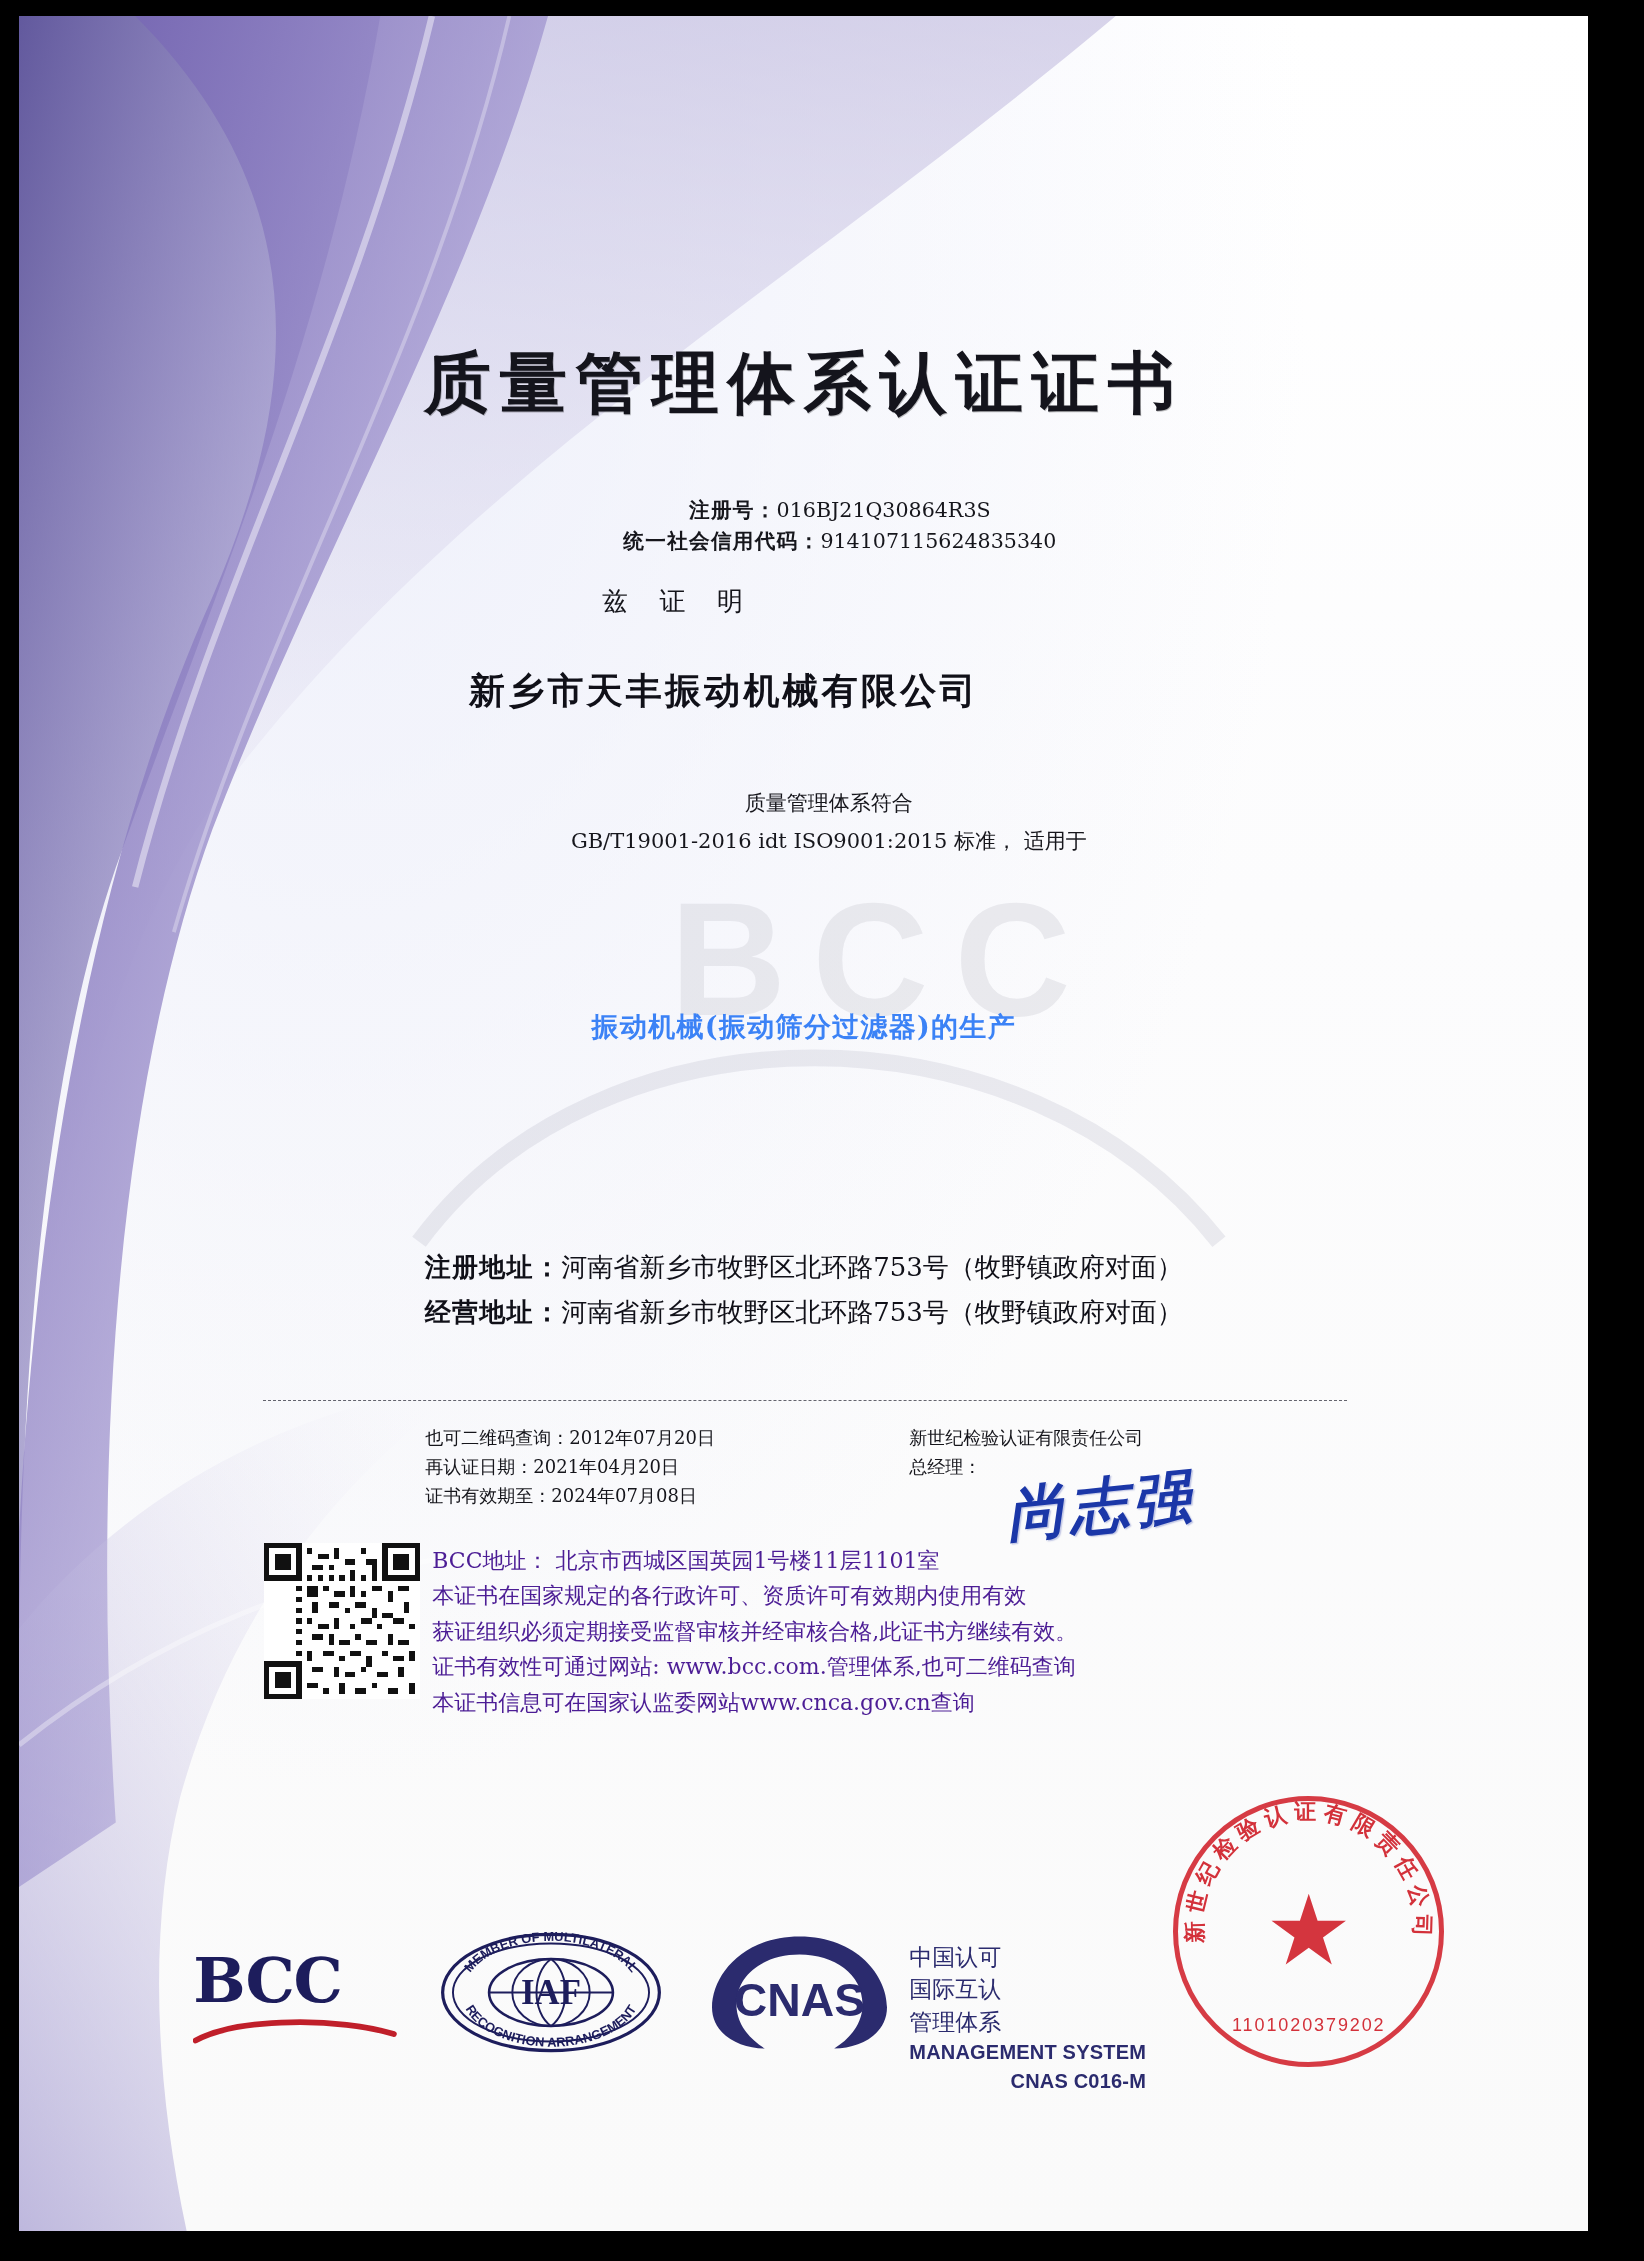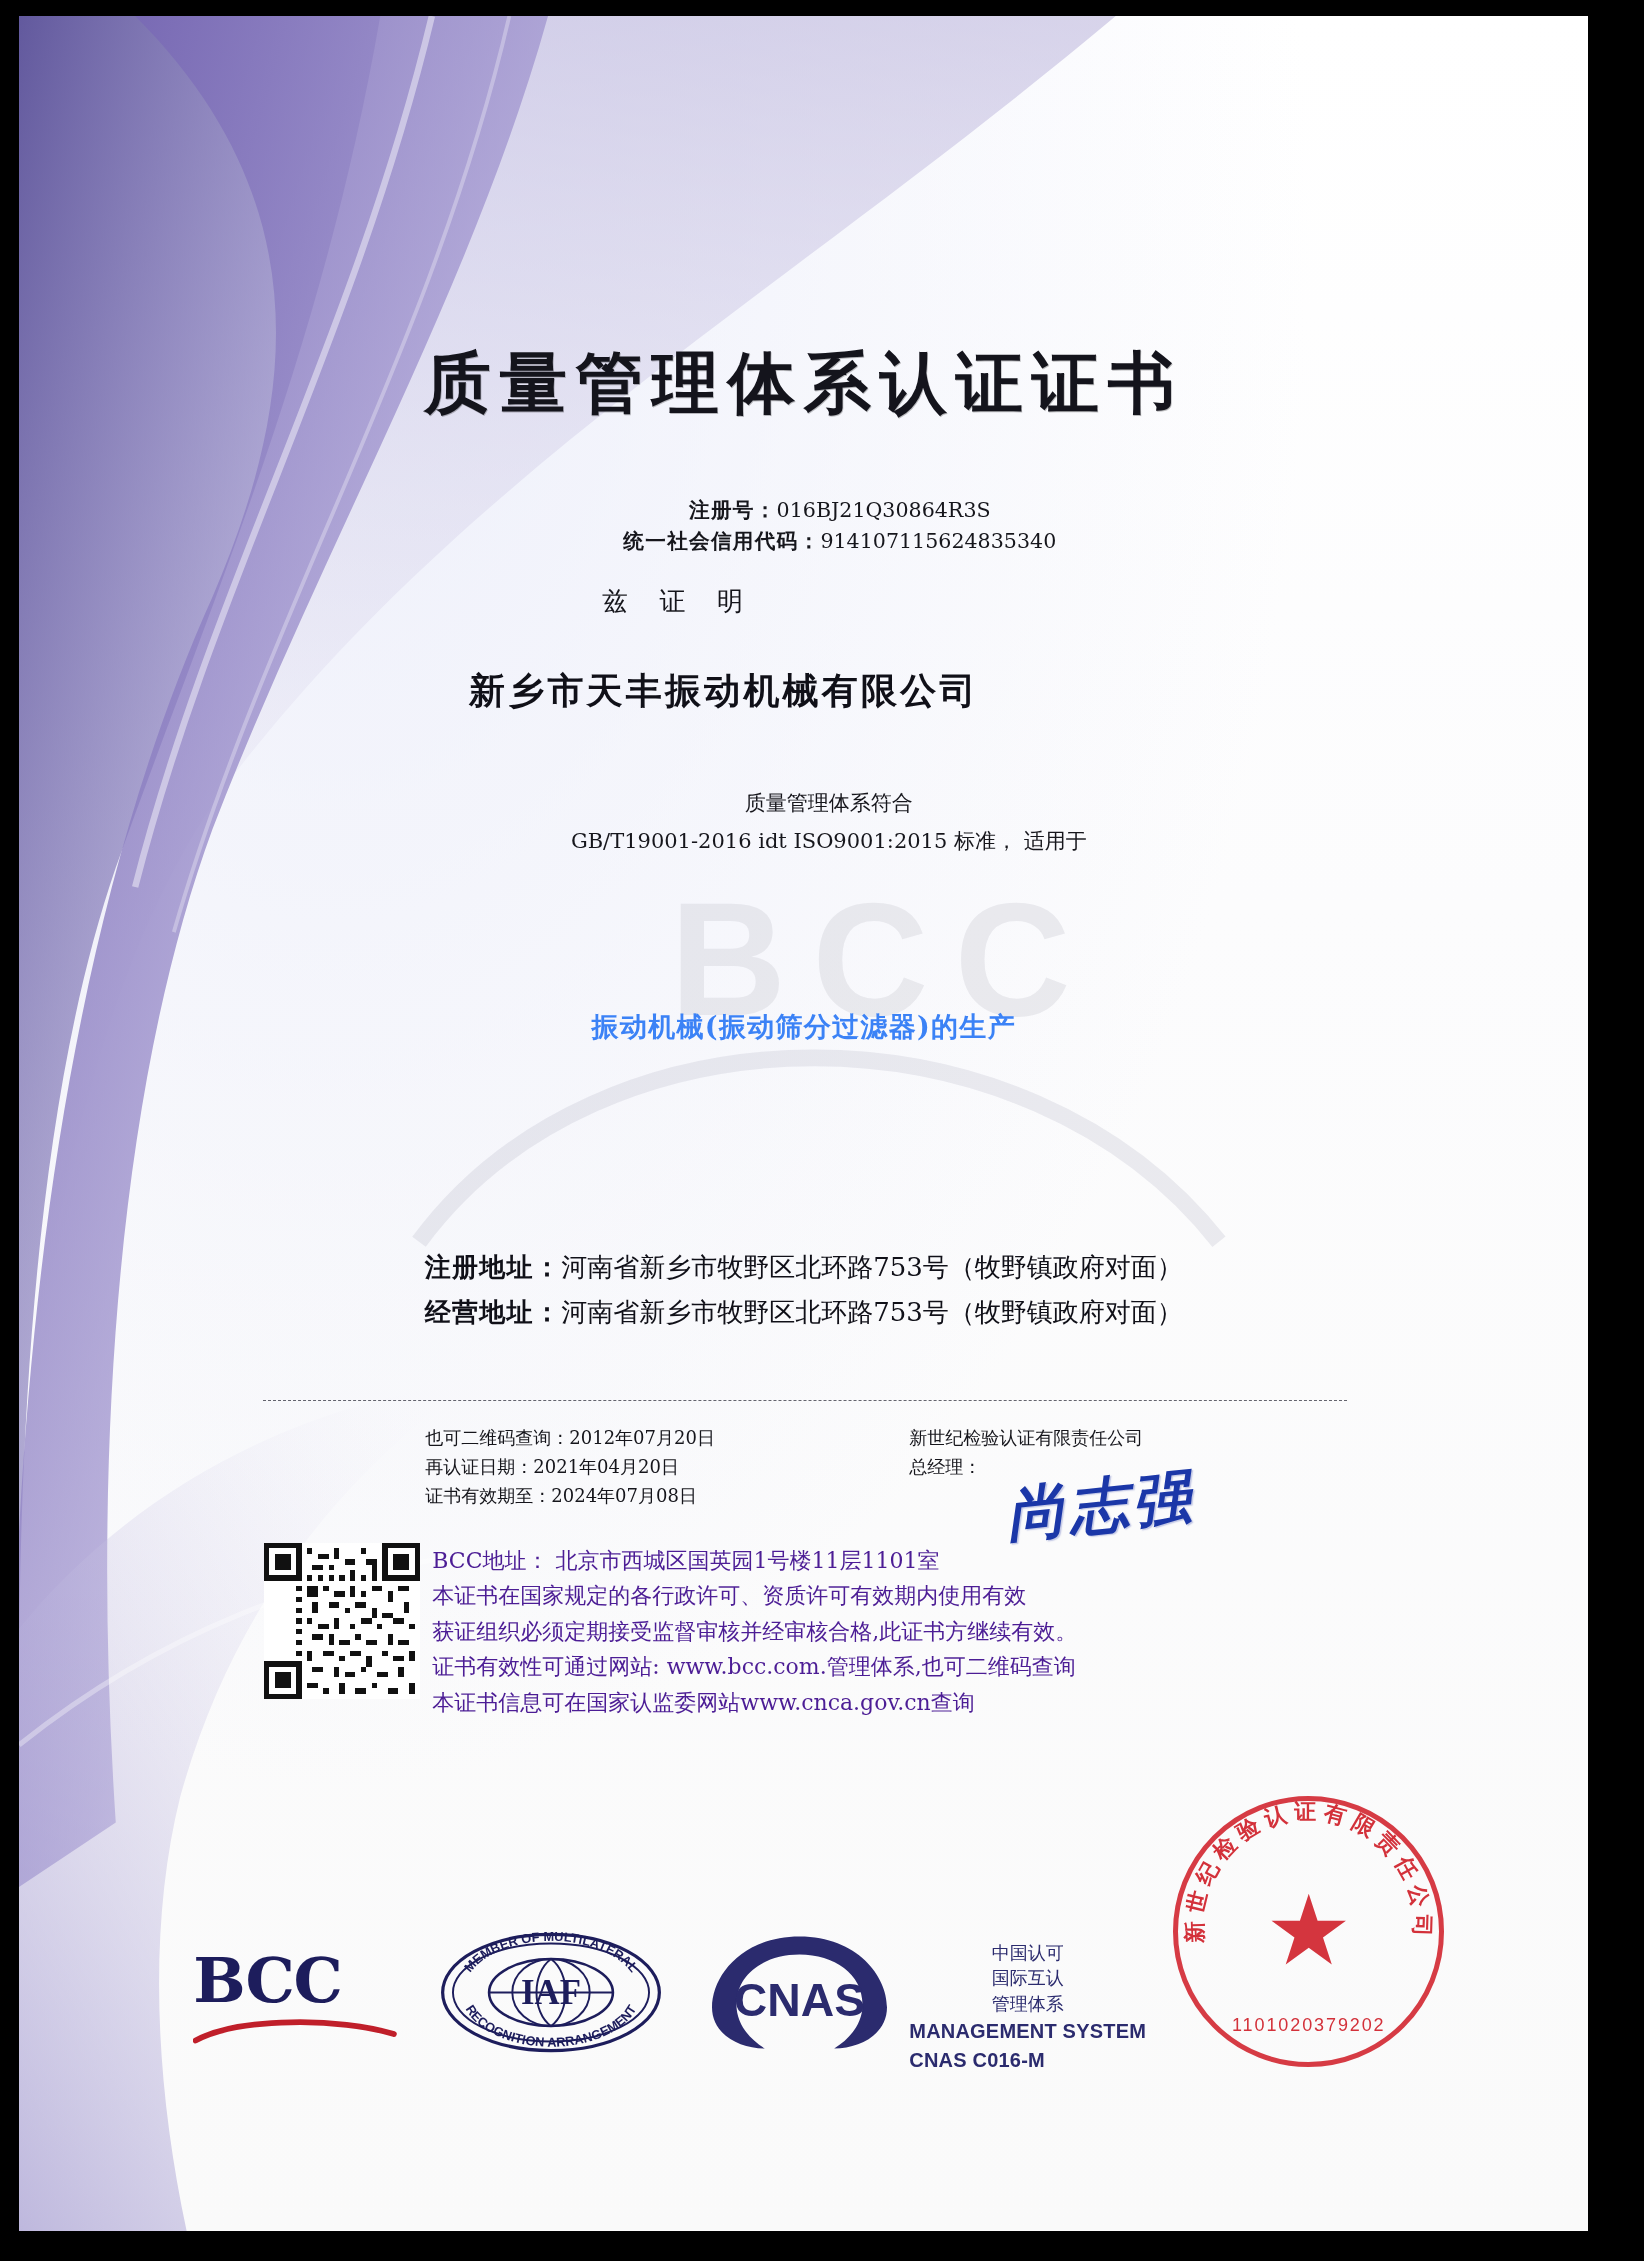--- a/index.html
+++ b/index.html
@@ -266,22 +266,22 @@
   }
 
   .cnas-text {
     position: absolute;
     left: 890px;
     top: 26px;
     font-family: "Liberation Sans", sans-serif;
     color: #2b2b6e;
     line-height: 1.42;
   }
-  .cnas-text .cn { font-size: 18px; color: #2b2b6e; text-align: center; }
-  .cnas-text .en { font-size: 20px; font-weight: bold; letter-spacing: 0.2px; }
+  .cnas-text .cn { font-size: 23px; color: #2b2b6e; }
+  .cnas-text .en { font-size: 20px; font-weight: bold; letter-spacing: 0.2px; text-align: right; }
 
   
   .seal {
     position: absolute;
     left: 1154px;
     top: 1780px;
     width: 271px;
     height: 271px;
   }
   .seal .ring {

